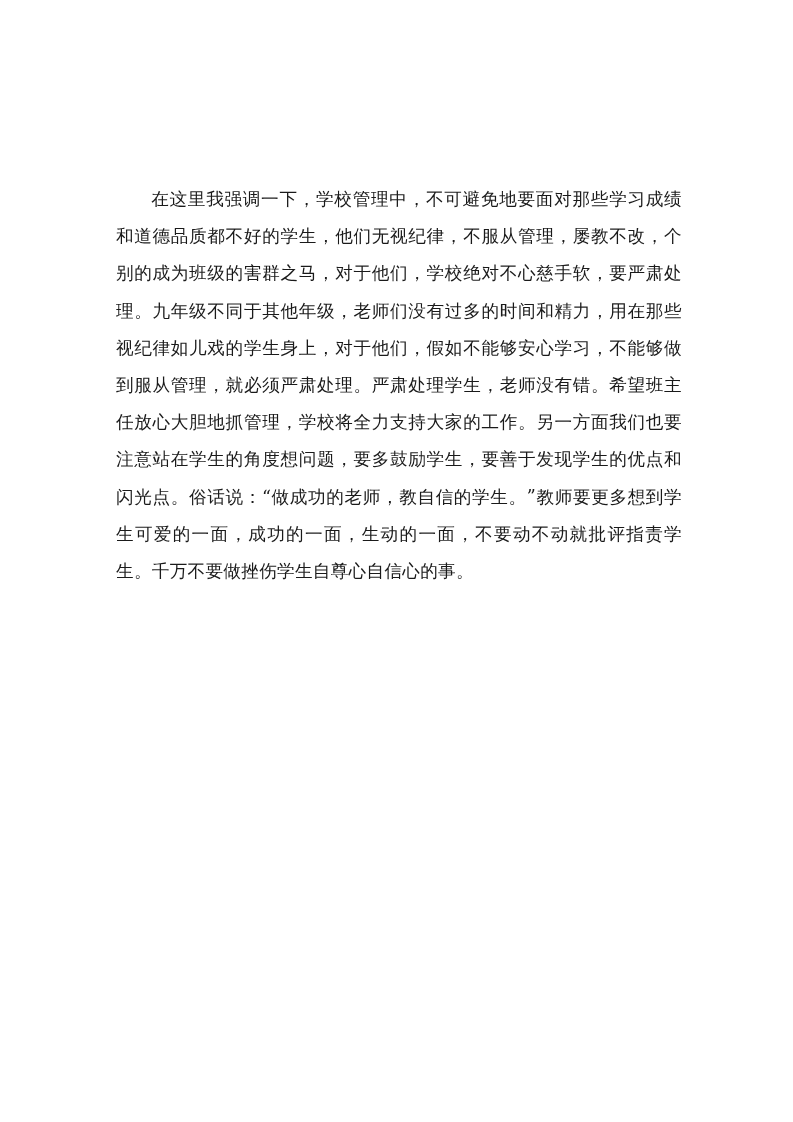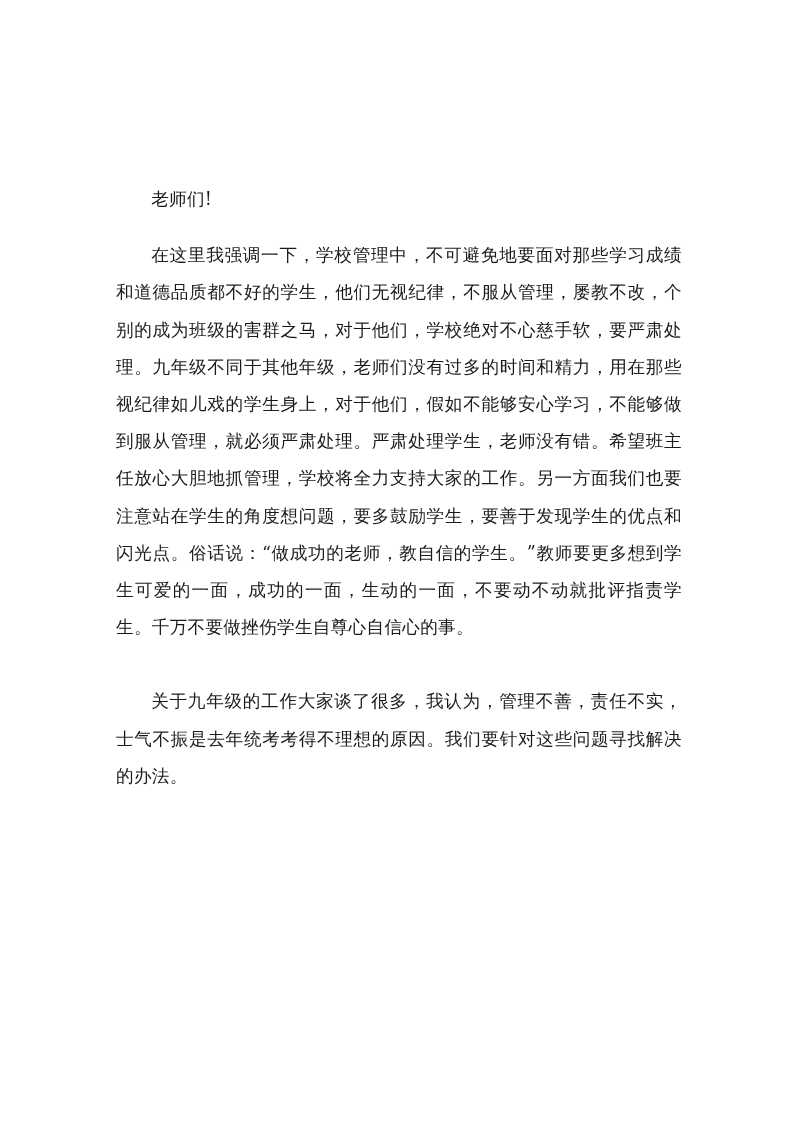--- a/index.html
+++ b/index.html
@@ -30,16 +30,14 @@
       letter-spacing: 0.3px;
     }
     .para.salutation {
       margin-bottom: 19px;
     }
   </style>
 </head>
 <body>
 
 <div class="page">
-  <p class="para salutation">老师们!</p>
   <p class="para">在这里我强调一下，学校管理中，不可避免地要面对那些学习成绩和道德品质都不好的学生，他们无视纪律，不服从管理，屡教不改，个别的成为班级的害群之马，对于他们，学校绝对不心慈手软，要严肃处理。九年级不同于其他年级，老师们没有过多的时间和精力，用在那些视纪律如儿戏的学生身上，对于他们，假如不能够安心学习，不能够做到服从管理，就必须严肃处理。严肃处理学生，老师没有错。希望班主任放心大胆地抓管理，学校将全力支持大家的工作。另一方面我们也要注意站在学生的角度想问题，要多鼓励学生，要善于发现学生的优点和闪光点。俗话说：“做成功的老师，教自信的学生。”教师要更多想到学生可爱的一面，成功的一面，生动的一面，不要动不动就批评指责学生。千万不要做挫伤学生自尊心自信心的事。</p>
-  <p class="para">关于九年级的工作大家谈了很多，我认为，管理不善，责任不实，士气不振是去年统考考得不理想的原因。我们要针对这些问题寻找解决的办法。</p>
 </div>
 
 </body></html>

